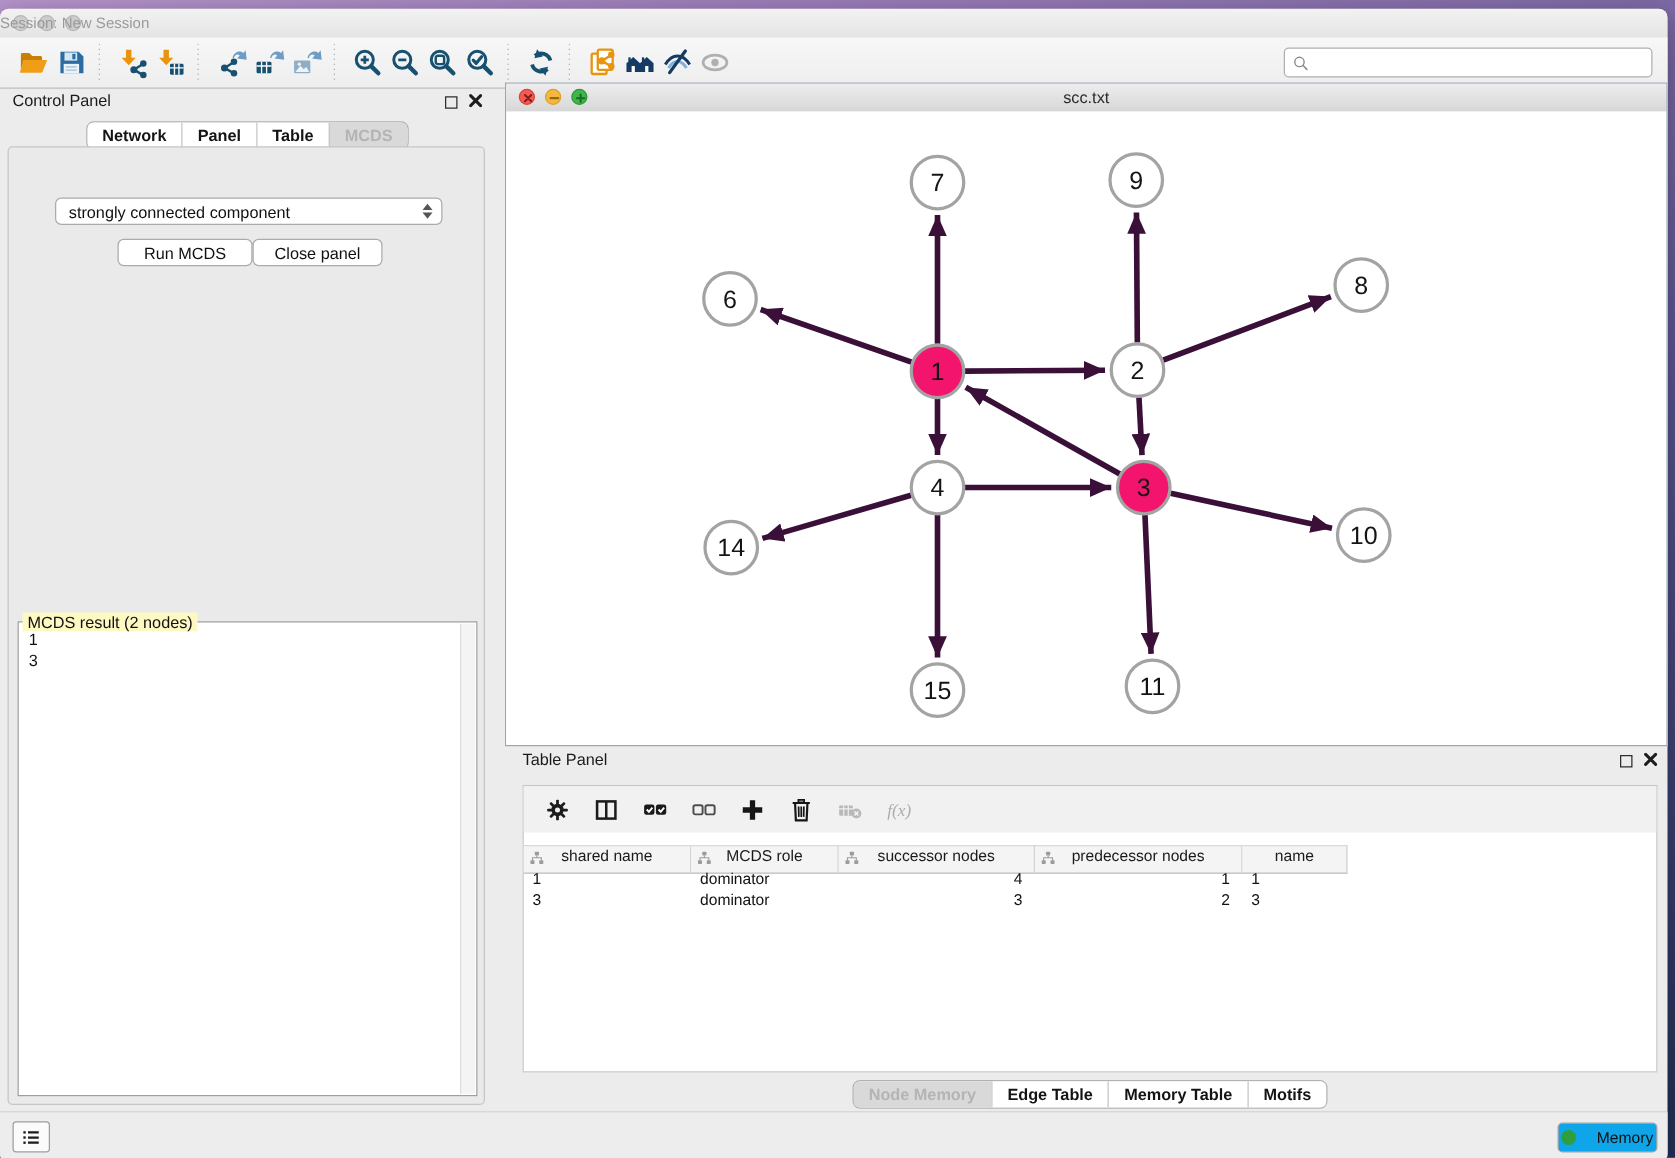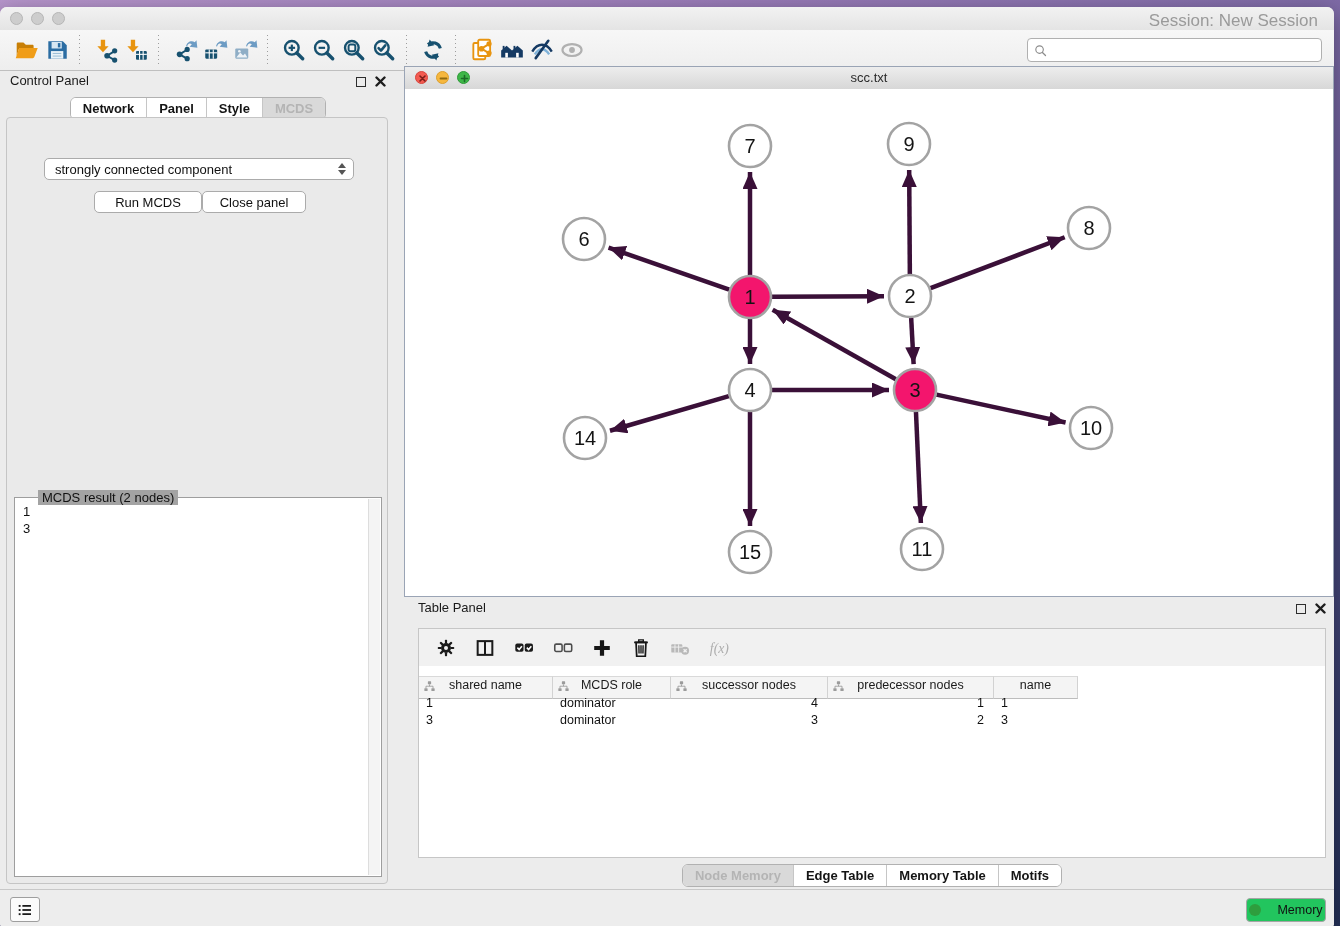--- a/index.html
+++ b/index.html
@@ -15,22 +15,22 @@
     box-shadow:0 6px 22px rgba(0,0,0,.35);
   }
   
   .titlebar{position:absolute;left:0;top:0;width:100%;height:23px;
     background:linear-gradient(#f2f2f2,#e4e4e4);border-bottom:1px solid #cfcfcf;
     border-radius:7px 7px 0 0;}
   .traffic{position:absolute;left:10px;top:5px;display:flex;gap:8px;}
   .tl{width:13px;height:13px;border-radius:50%;box-sizing:border-box;position:relative;}
   .tl.inactive{background:#cdcdcd;border:1px solid #b6b6b6;}
   .tl svg{position:absolute;left:1px;top:1px;width:11px;height:11px;}
-  .win-title{position:absolute;left:0;right:16px;top:4px;text-align:right;
-    font-size:17px;color:#9a9a9a;}
+  .win-title{position:absolute;left:0;right:0;top:4px;text-align:left;
+    font-size:12px;color:#9a9a9a;}
   
   .toolbar{position:absolute;left:0;top:23px;width:100%;height:41px;
     background:linear-gradient(#f7f7f7,#eeeeee);border-bottom:1px solid #bfbfbf;
     display:flex;align-items:center;padding-left:10px;box-sizing:border-box;}
   .tb-btn{width:30px;height:30px;display:flex;align-items:center;justify-content:flex-end;flex:0 0 auto;}
   .tb-btn svg{width:26px;height:26px;}
   .tb-sep{width:1px;height:30px;margin:0 9px;flex:0 0 auto;
     background-image:linear-gradient(#9d9d9d 30%,transparent 30%);background-size:1px 4px;}
   .searchbox{margin-left:auto;margin-right:12px;width:288px;height:22px;
     background:#fff;border:1px solid #b0b0b0;border-radius:4px;
@@ -57,21 +57,21 @@
     border:1px solid #ababab;border-radius:5px;box-sizing:border-box;
     display:flex;align-items:center;font-size:13px;color:#111;padding-left:10px;}
   .dd-chev{margin-left:auto;margin-right:7px;display:flex;flex-direction:column;gap:2px;}
   .dd-chev i{display:block;width:0;height:0;border-left:4px solid transparent;border-right:4px solid transparent;}
   .dd-chev .up{border-bottom:5px solid #555;}
   .dd-chev .dn{border-top:5px solid #555;}
   .btn{position:absolute;height:22px;background:#fff;border:1px solid #ababab;border-radius:5px;
     font-size:13px;color:#111;display:flex;align-items:center;justify-content:center;box-sizing:border-box;}
   .groupbox{position:absolute;left:14px;top:490px;width:368px;height:380px;
     border:1px solid #9e9e9e;background:#fff;box-sizing:border-box;}
-  .groupbox .legend{position:absolute;left:23px;top:-8px;background:#a3a3a3;padding:0 4px;
+  .groupbox .legend{position:absolute;left:3px;top:-8px;background:#fef9c3;padding:0 4px;
     font-size:13px;color:#111;}
   .groupbox pre{margin:0;padding:5px 8px;font-family:"Liberation Sans",sans-serif;
     font-size:13px;line-height:17px;color:#111;}
   .vscroll{position:absolute;right:1px;top:1px;bottom:1px;width:11px;background:#f4f4f4;border-left:1px solid #ddd;}
   
   .net-window{position:absolute;left:404px;top:59px;width:930px;height:531px;
     background:#fff;border:1px solid #9aa4b5;box-sizing:border-box;}
   .net-titlebar{position:absolute;left:0;top:0;right:0;height:22px;
     background:linear-gradient(#ededed,#d7d7d7);border-bottom:1px solid #b3b3b3;}
   .net-title{position:absolute;left:0;right:0;top:3px;text-align:center;font-size:13px;color:#2b2b2b;}
@@ -90,21 +90,21 @@
   .hcell svg{position:absolute;left:4px;top:3px;width:13px;height:13px;}
   .grid-row{position:absolute;left:0;display:flex;height:17px;}
   .gcell{box-sizing:border-box;font-size:12.5px;color:#111;line-height:17px;
     padding:0 10px 0 7px;white-space:nowrap;overflow:hidden;}
   
   .statusbar{position:absolute;left:0;top:882px;width:100%;height:37px;background:#ededed;
     border-top:1px solid #c8c8c8;border-radius:0 0 3px 3px;}
   .sq-btn{position:absolute;left:10px;top:7px;width:30px;height:25px;background:#fbfbfb;
     border:1px solid #9e9e9e;border-radius:3px;display:flex;align-items:center;justify-content:center;box-sizing:border-box;}
   .sq-btn svg{width:18px;height:18px;}
-  .mem-btn{position:absolute;right:8px;top:8px;width:80px;height:24px;background:#22c55e;
+  .mem-btn{position:absolute;right:8px;top:8px;width:80px;height:24px;background:#0ea5e9;
     border:1px solid #a5a5a5;border-radius:4px;display:flex;align-items:center;justify-content:center;
     gap:16px;font-size:12.5px;color:#111;box-sizing:border-box;}
   .mem-dot{width:12px;height:12px;border-radius:50%;}
 </style>
 </head>
 <body>
 
 <div class="app-window">
 
   <div class="titlebar">
@@ -290,21 +290,21 @@
       <span class="float-ico"></span>
       <span class="close-ico"><svg viewBox="0 0 11 11">
             <path d="M1.5 1.5l8 8M9.5 1.5l-8 8" stroke="#1d1d1d" stroke-width="2.4" stroke-linecap="round"></path>
           </svg></span>
     </div>
 
     <div class="abs" style="left:0;top:90px;width:396px;text-align:center;">
       <span class="seg" id="ctl-tabs">
           <span class="tab">Network</span>
           <span class="tab">Panel</span>
-          <span class="tab">Style</span>
+          <span class="tab">Table</span>
           <span class="tab selected">MCDS</span>
         </span>
     </div>
 
     <div class="ctl-content"></div>
 
     <div class="opt-label">Optimization criterion:</div>
 
     <div class="dropdown">
       <span>strongly connected component</span>

